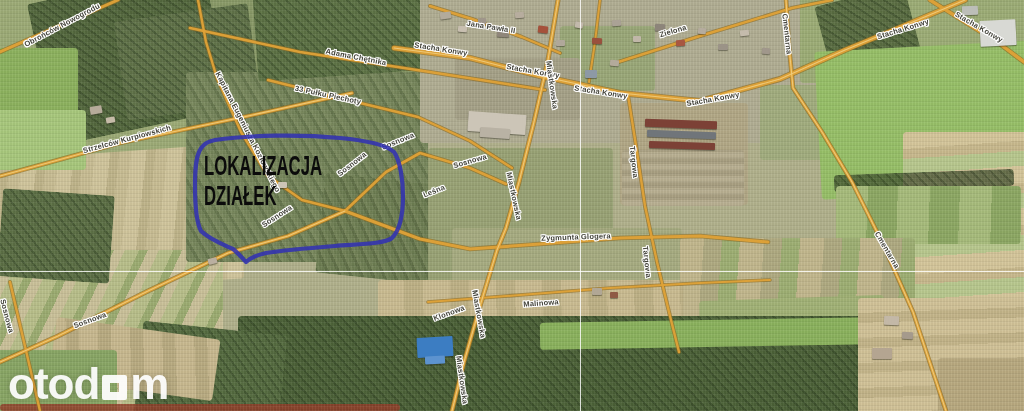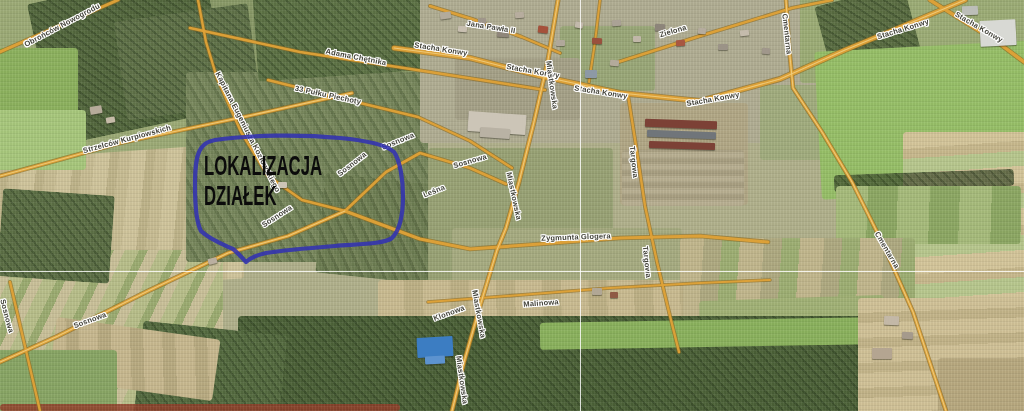--- a/index.html
+++ b/index.html
@@ -212,13 +212,14 @@
     </div>
   <svg class="vector" viewBox="0 0 1024 411">
     <path fill="none" stroke-linejoin="round" stroke-linecap="round" opacity="0.88" d="M 215 140 C 250 135 300 134 340 138 C 362 140 385 144 394 152 C 400 160 403 180 403 196 C 403 214 400 230 392 238 C 384 244 360 244 335 246 C 310 248 285 250 266 253 C 257 255 250 258 246 262 C 243 259 238 253 233 249 C 222 244 209 239 201 231 C 196 222 195 205 195 185 C 195 168 196 152 203 146 C 206 142 210 141 215 140 Z" stroke="#3232b2" stroke-width="4.2"></path>
   </svg>
   <div id="crosshair-v" class="xline" style="left: 580px;"></div>
   <div id="crosshair-h" class="xline" style="top: 271px;"></div>
   <div id="annotation">
     <div>LOKALIZACJA</div>
     <div>DZIAŁEK</div>
   </div>
+  <div id="watermark"><span>otod</span><span class="sq"></span><span>m</span></div>
 </div>
 
 </body></html>

